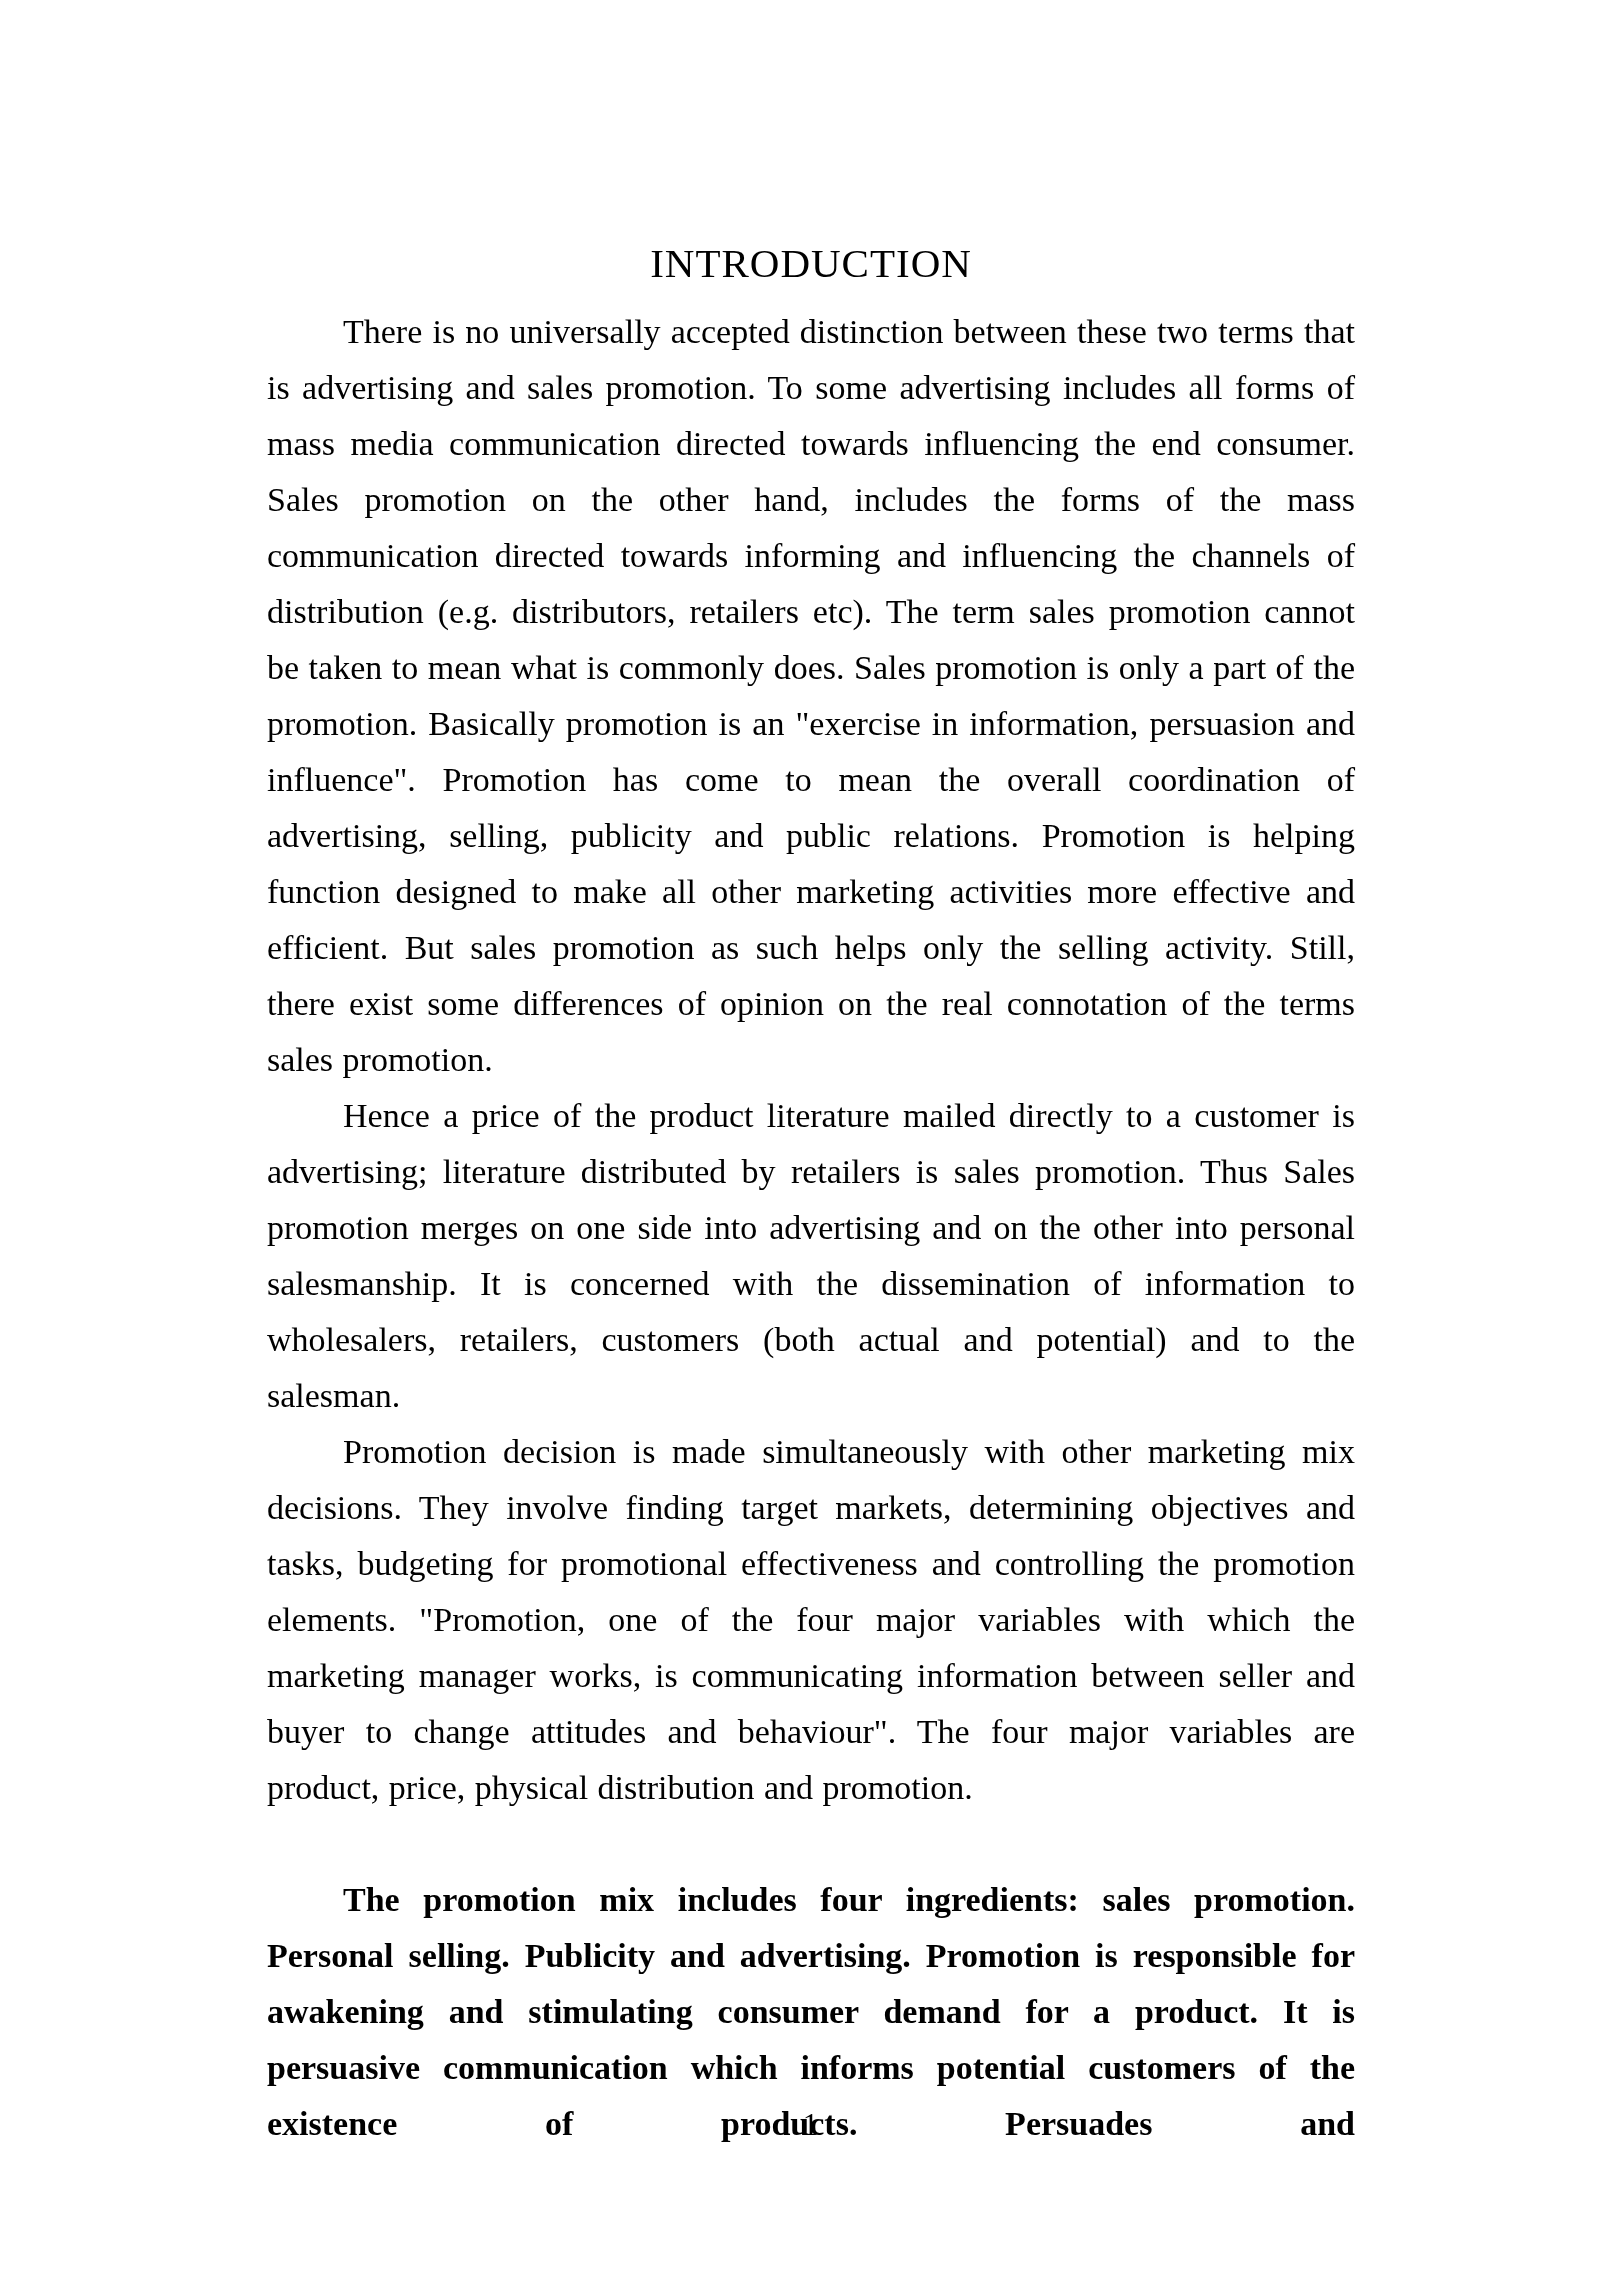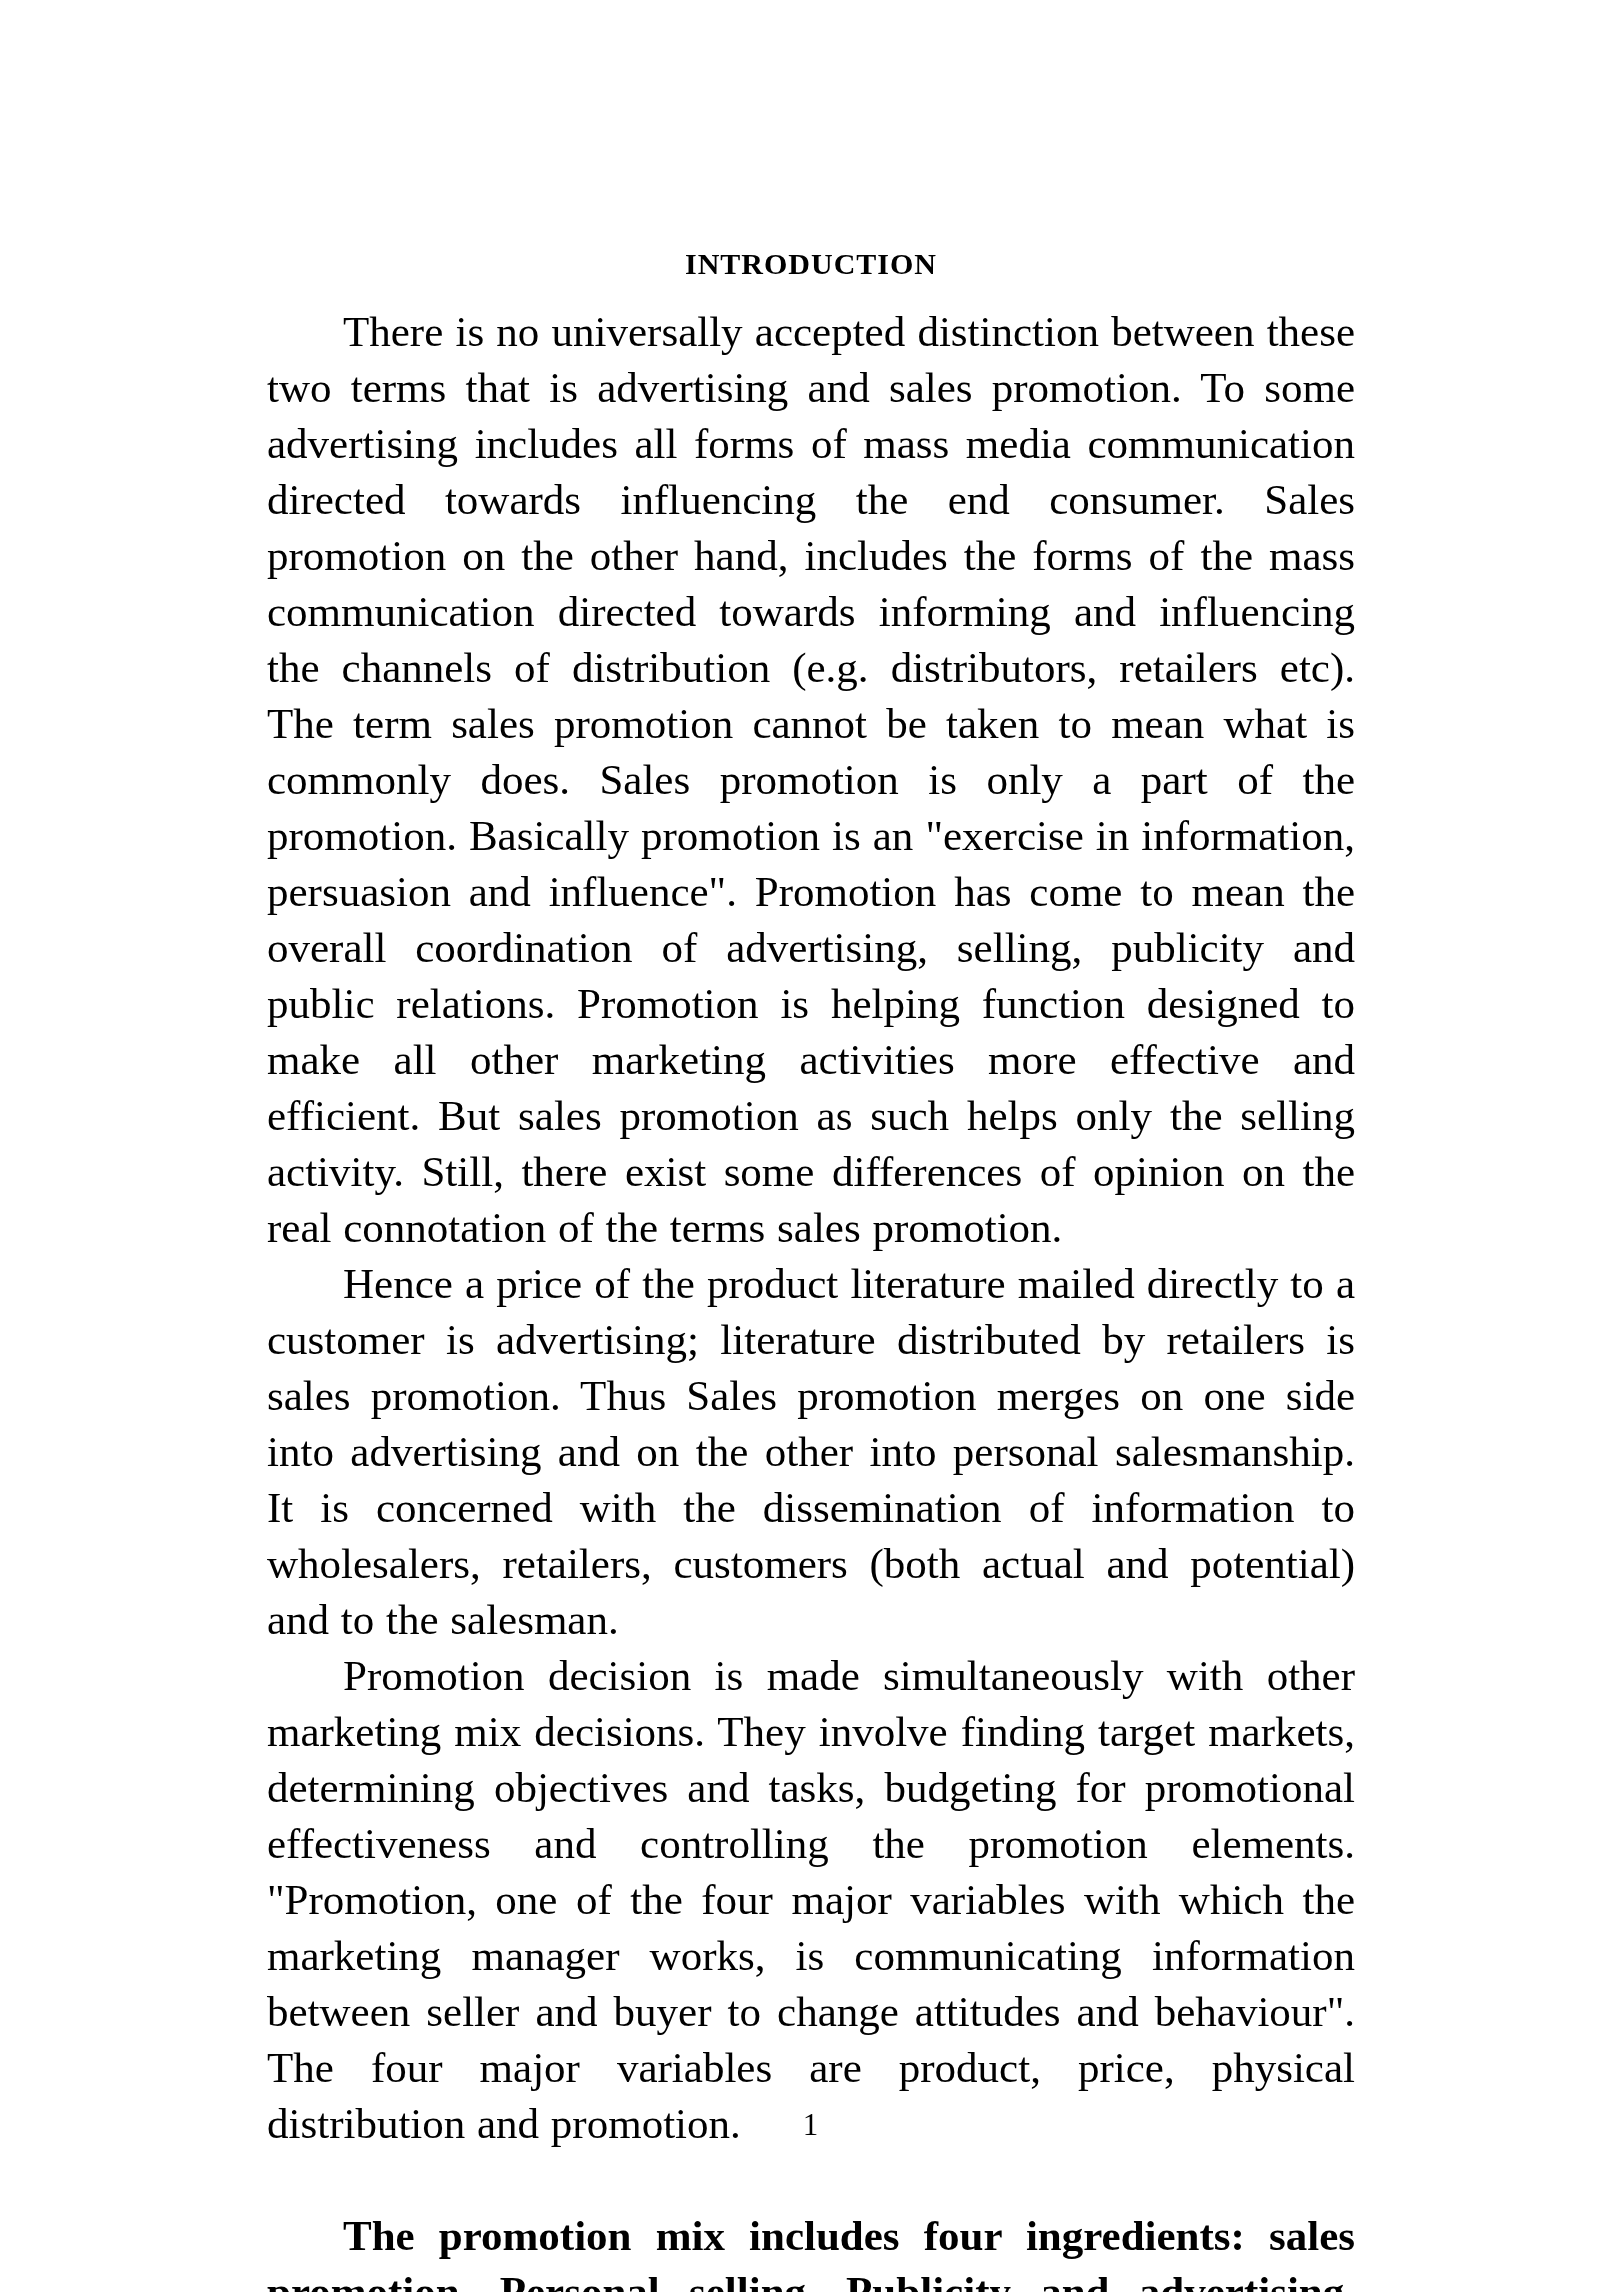--- a/index.html
+++ b/index.html
@@ -16,29 +16,29 @@
     font-family: "Liberation Serif", "DejaVu Serif", serif;
     overflow: hidden;
   }
   .content {
     position: absolute;
     left: 267px;
     top: 233px;
     width: 1088px;
   }
   .doc-title {
-    font-size: 30px;
-    font-weight: 700;
+    font-size: 41px;
+    font-weight: 400;
     line-height: 61px;
     text-align: center;
     letter-spacing: 1px;
     margin: 0 0 9.8px 0;
   }
   .para {
-    font-size: 43px;
+    font-size: 34px;
     line-height: 56px;
     text-align: justify;
     text-indent: 76px;
     margin: 0;
     word-spacing: 1px;
   }
   .para.gap-before {
     margin-top: 56px;
   }
   .para.continues {

